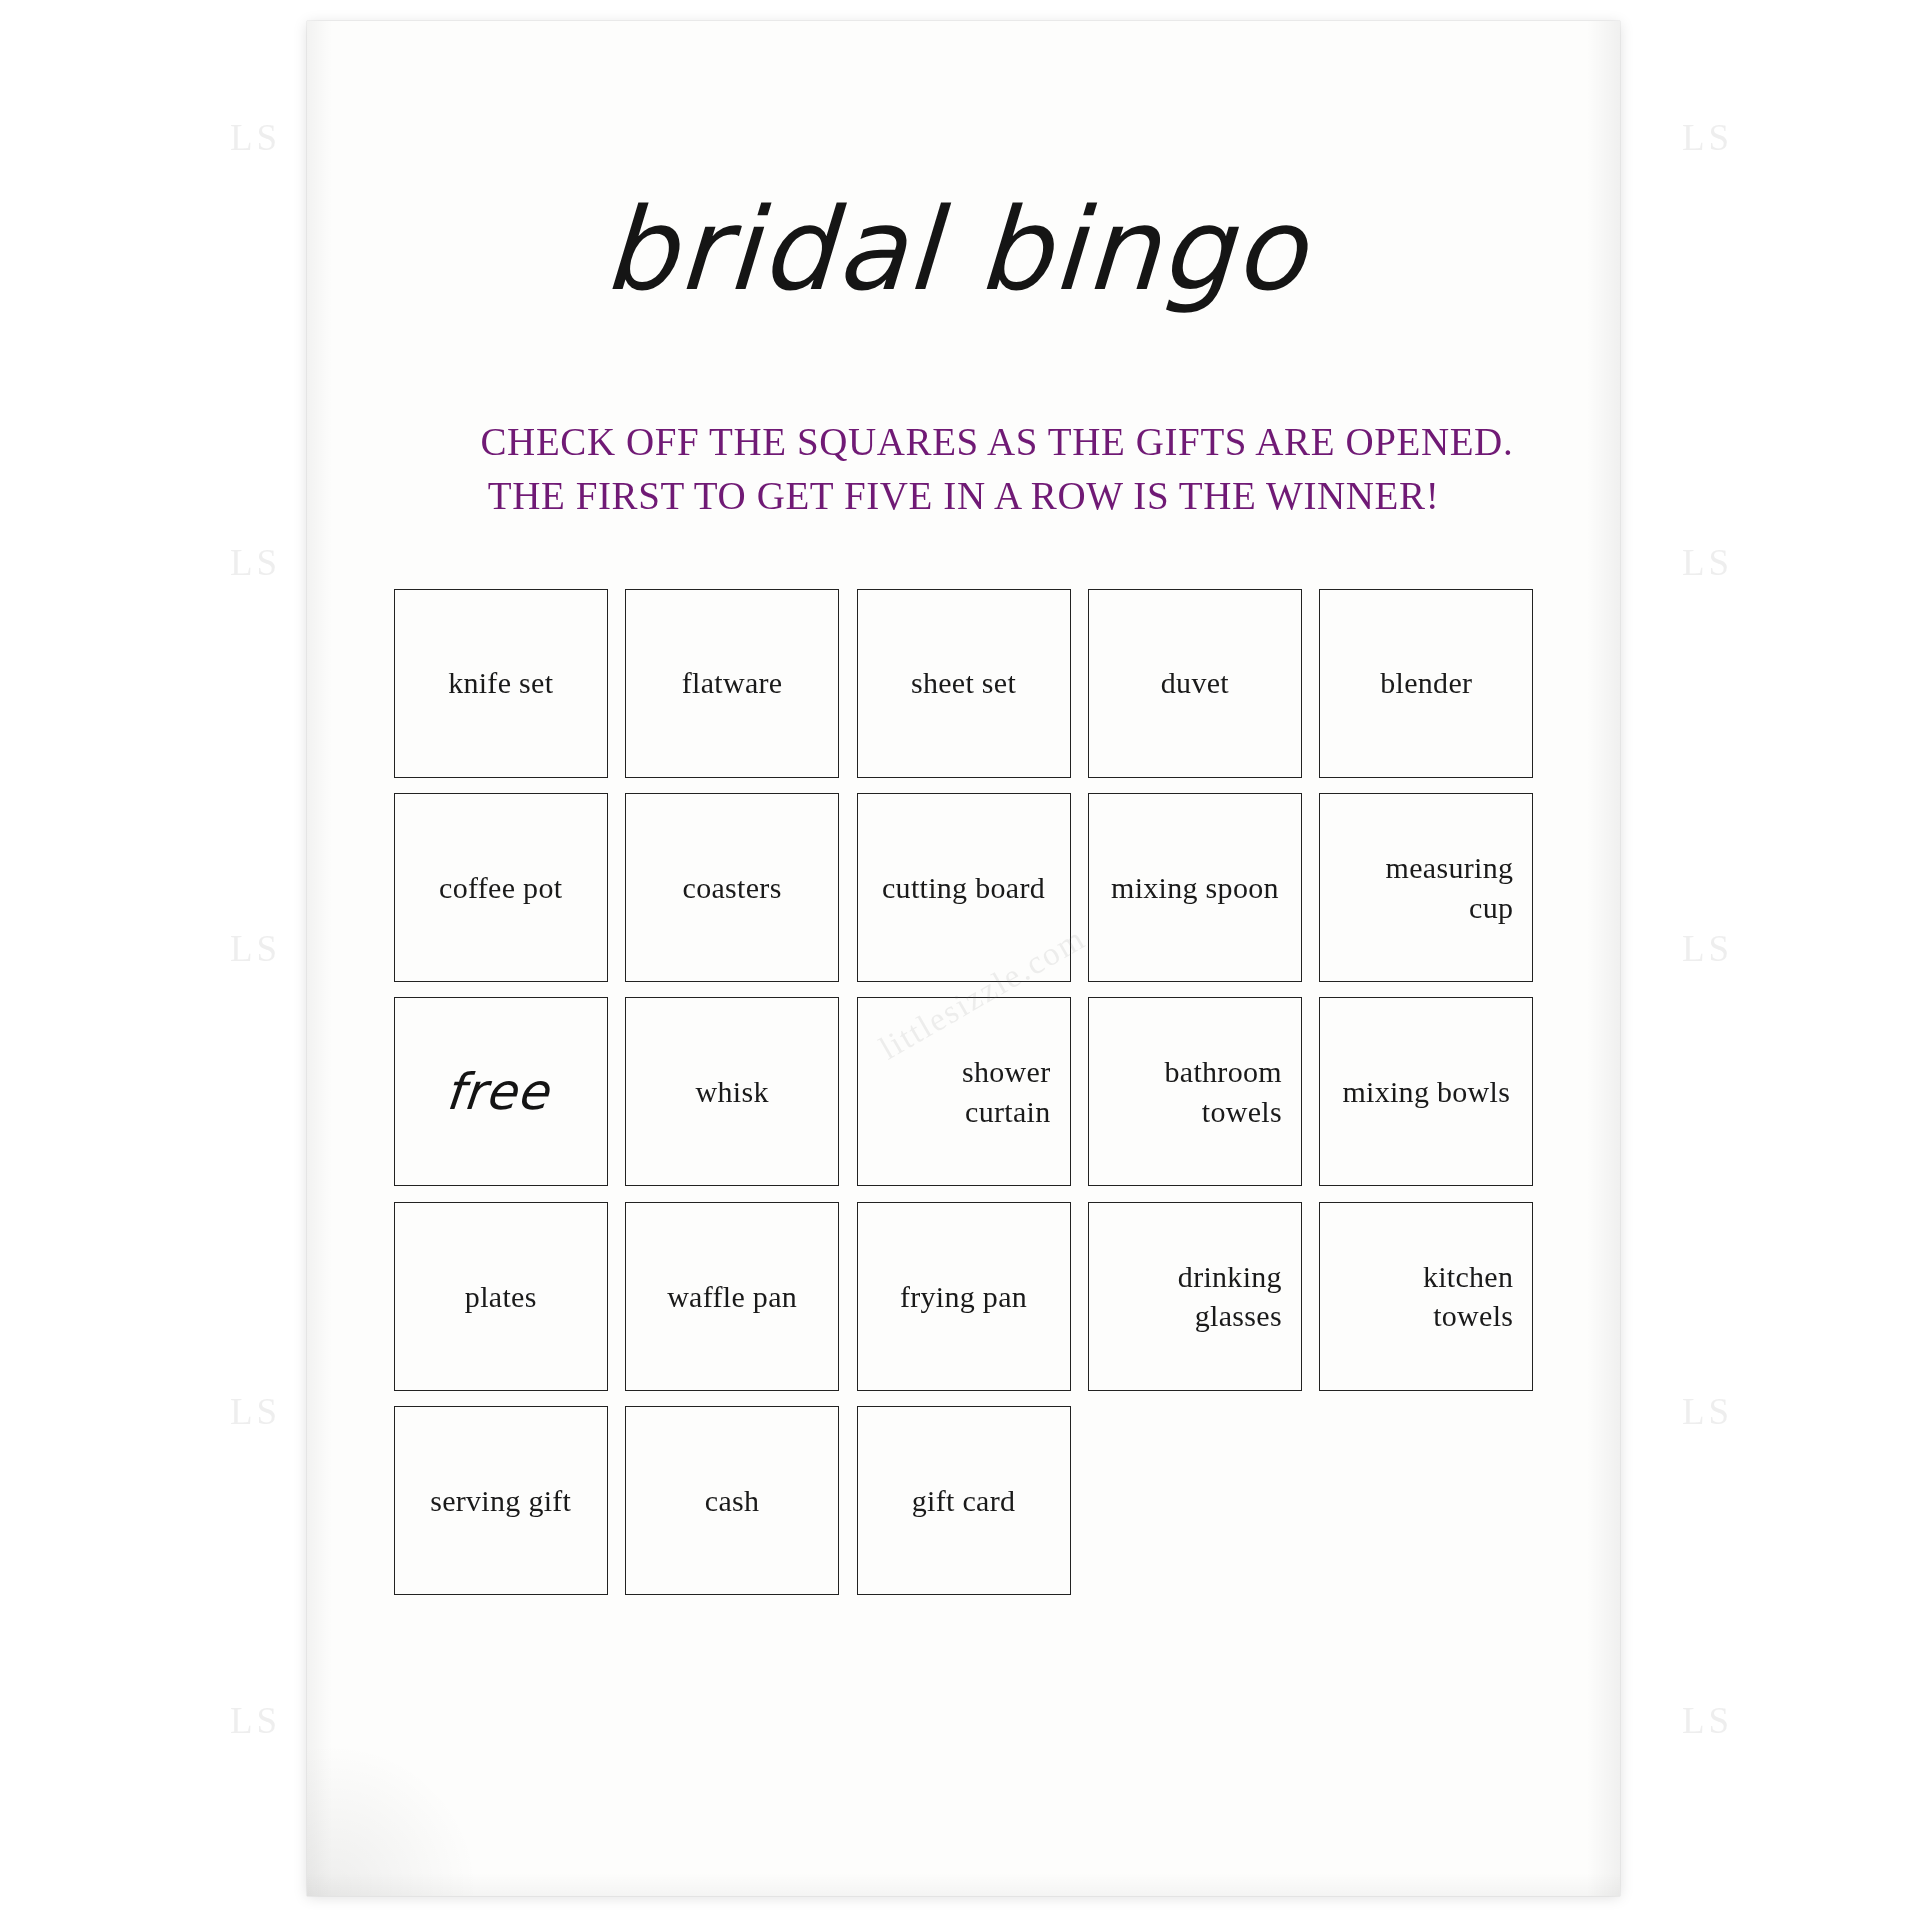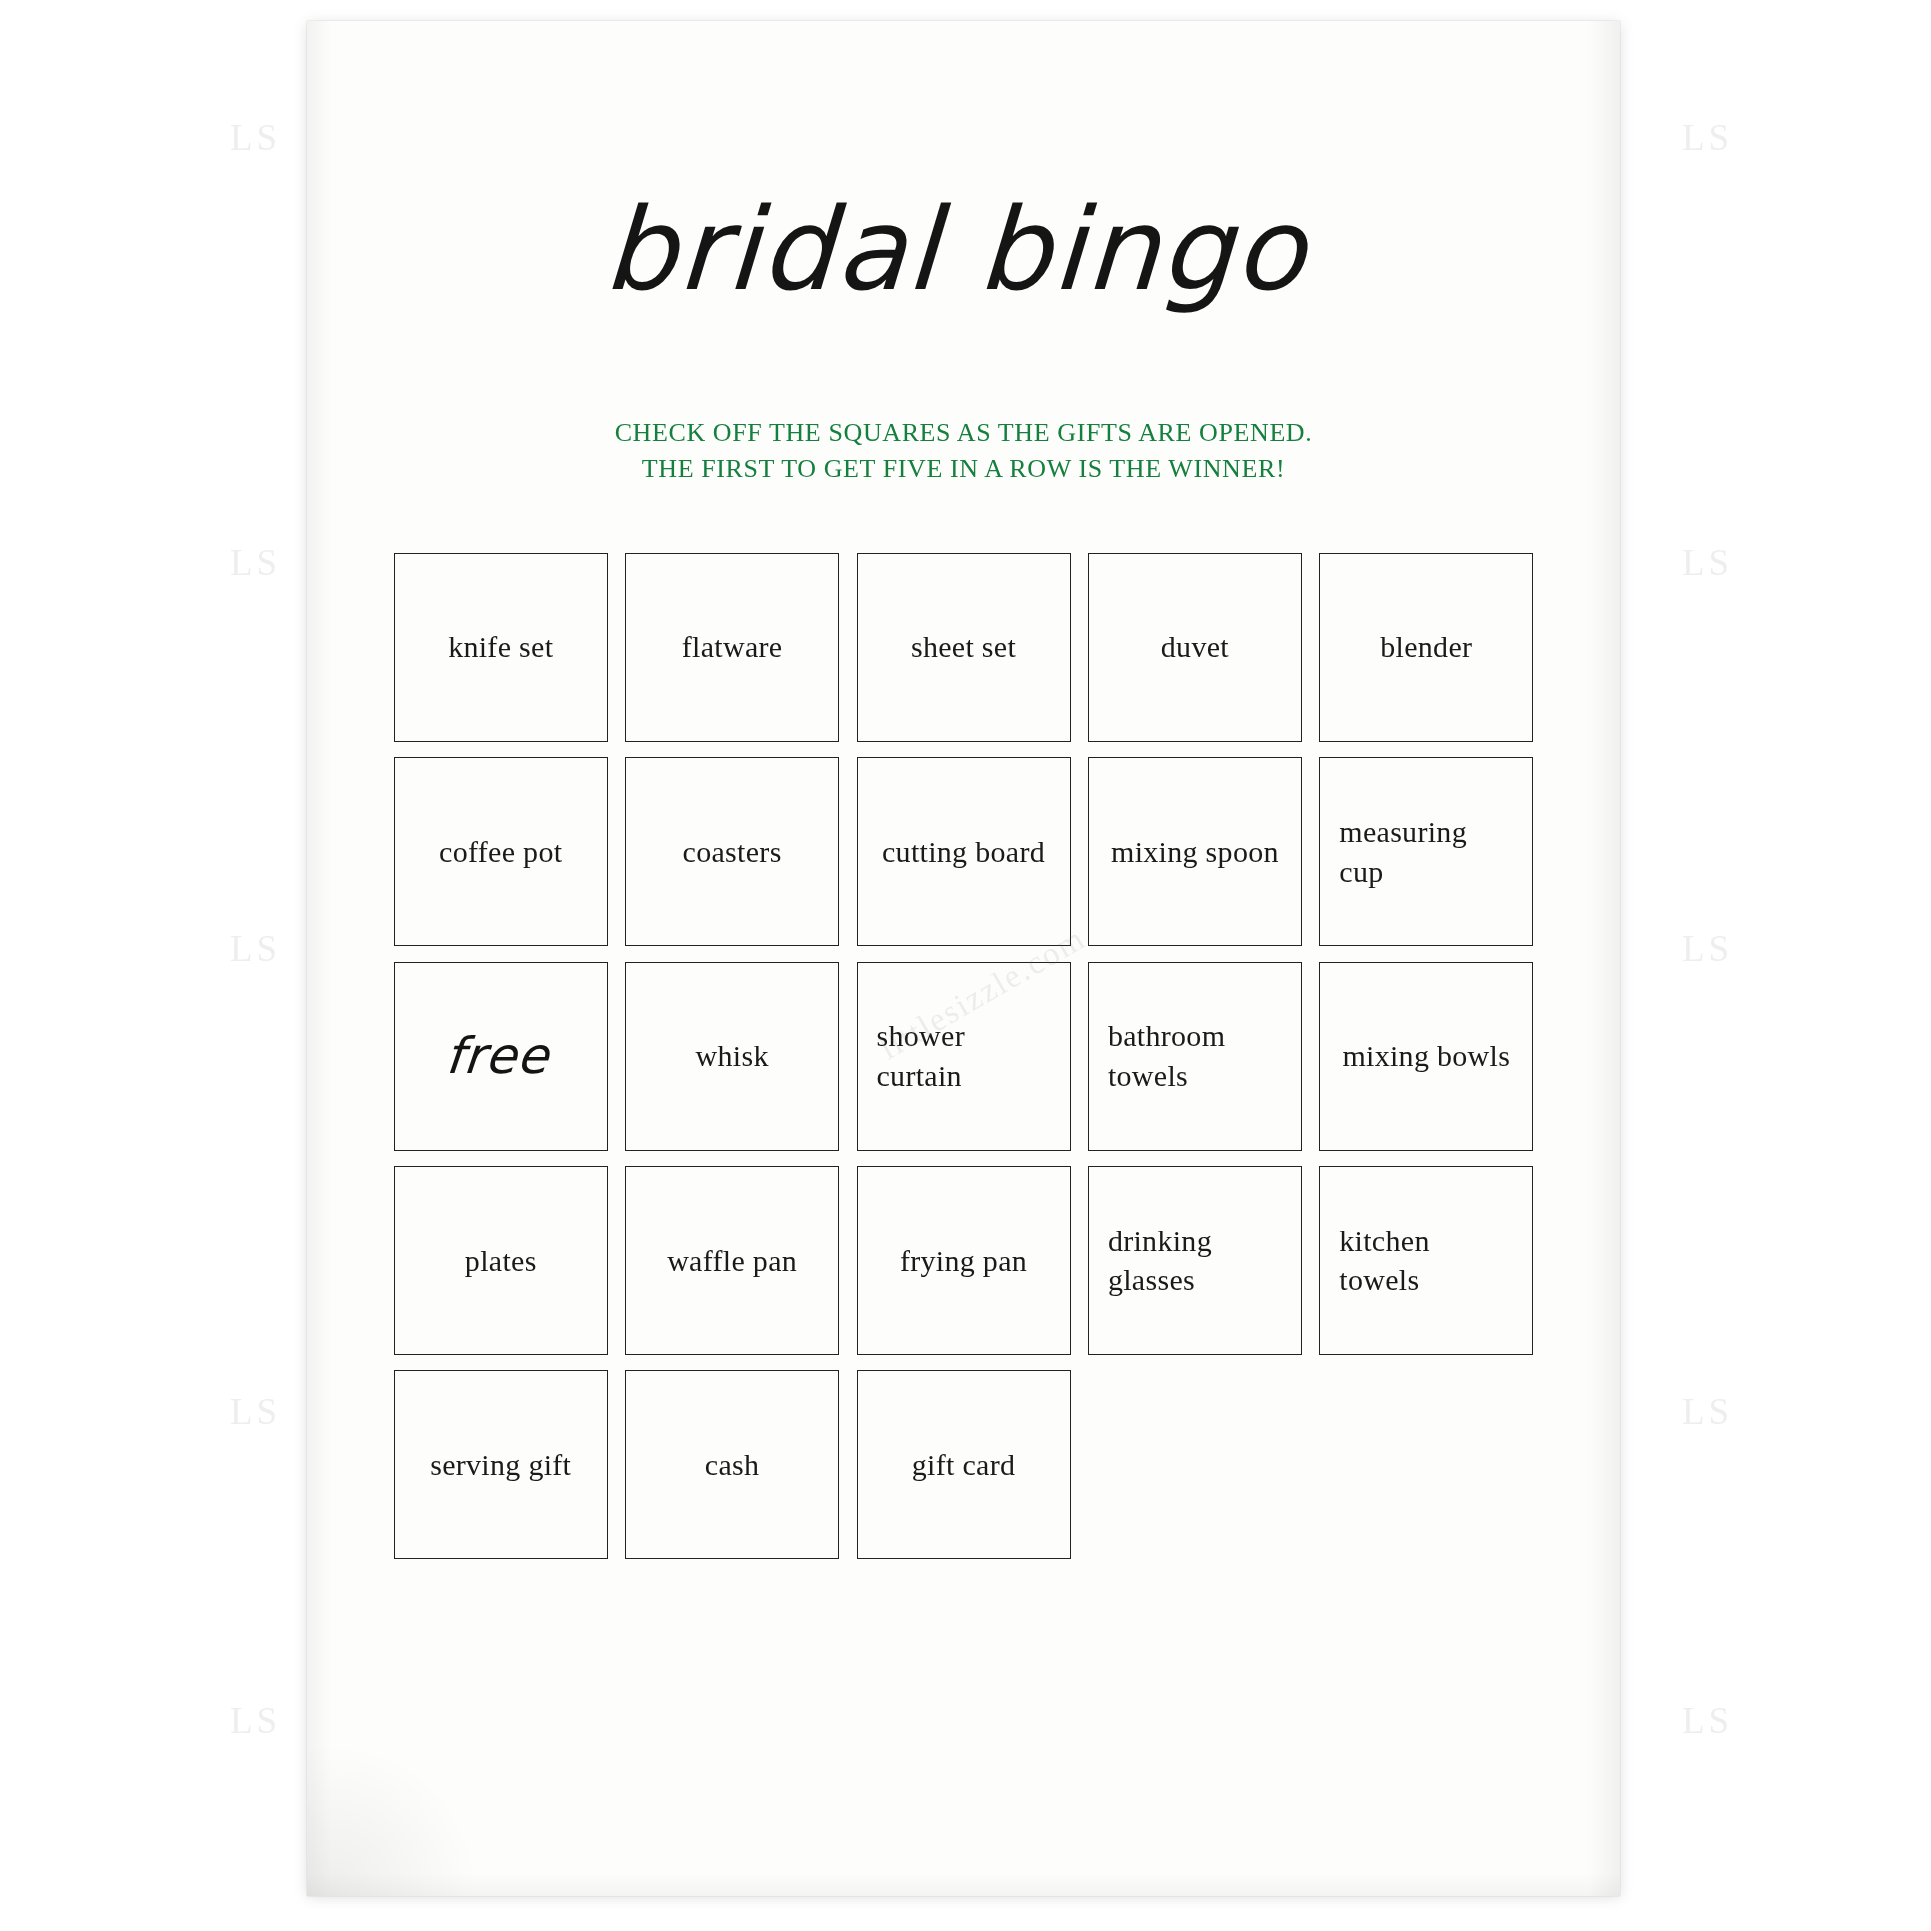--- a/index.html
+++ b/index.html
@@ -77,24 +77,24 @@
     transform: skewX(-6deg);
   }
 
   
   .instructions {
     margin: 0 auto;
     margin-top: 108px;
     width: 966px;
     text-align: center;
     font-family: "Liberation Serif", serif;
-    font-size: 26px;
+    font-size: 39px;
     line-height: 1.38;
     letter-spacing: 0.6px;
-    color: #15803d;
+    color: #701a75;
   }
   .instructions .line {
     display: block;
     white-space: nowrap;
   }
 
   
   .grid {
     margin: 0 auto;
     margin-top: 66px;
@@ -104,21 +104,21 @@
     grid-template-rows: repeat(5, 189px);
     column-gap: 17.4px;
     row-gap: 15.4px;
     justify-content: center;
   }
   .cell {
     border: 1.5px solid #222222;
     display: flex;
     align-items: center;
     justify-content: center;
-    text-align: left;
+    text-align: right;
     padding: 5.8px 9.7px;
     box-sizing: border-box;
   }
   .cell .cell-text {
     font-family: "Liberation Serif", serif;
     font-size: 30px;
     line-height: 1.32;
     color: #1a1a1a;
     letter-spacing: 0.3px;
     max-width: 174px;

